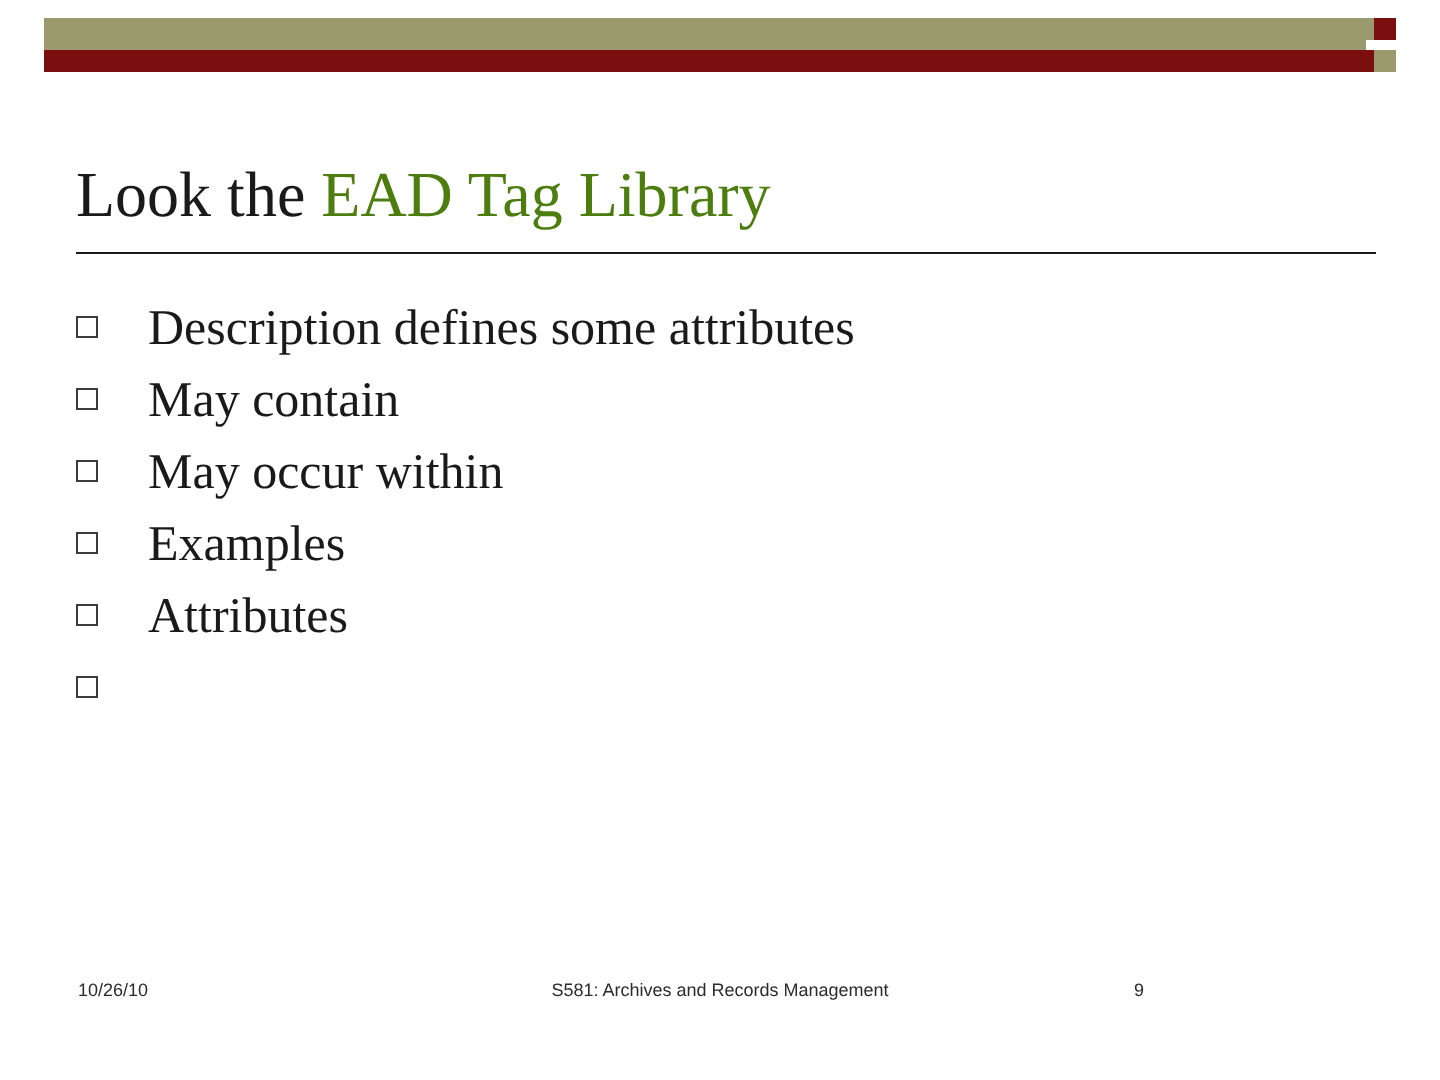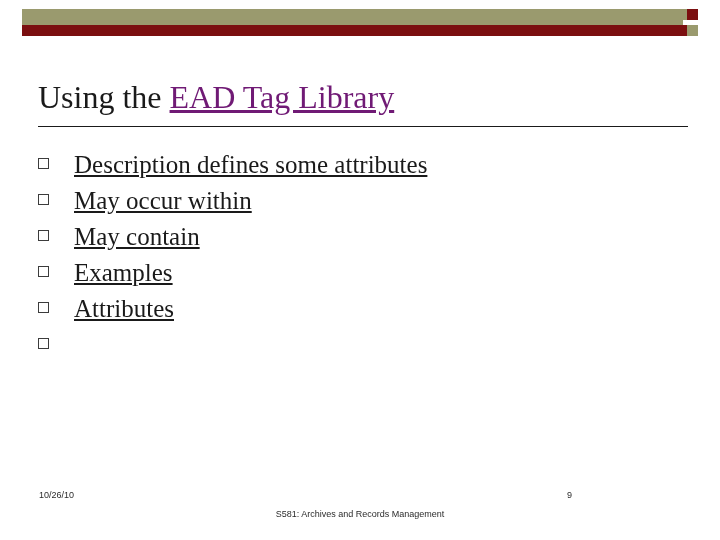--- a/index.html
+++ b/index.html
@@ -72,22 +72,21 @@
     width: 650px;
   }
   .slide-title {
     font-family: "Liberation Serif", serif;
     font-size: 32px;
     line-height: 38px;
     color: #1a1a1a;
     white-space: nowrap;
   }
   .slide-title .link {
-    color: #701a75;
-    text-decoration: underline;
+    color: #4d7c0f;
   }
   .title-rule {
     position: absolute;
     left: 38px;
     top: 126px;
     width: 650px;
     height: 1px;
     background: #1a1a1a;
   }
 
@@ -118,21 +117,20 @@
     border: 1px solid #3c3c3c;
     background: transparent;
   }
   .bullet-text {
     font-family: "Liberation Serif", serif;
     font-size: 25px;
     line-height: 31px;
     color: #1a1a1a;
     padding-top: 3px;
     max-width: 540px;
-    text-decoration: underline;
   }
 
   
   .footer {
     position: absolute;
     left: 0;
     top: 490px;
     width: 604px;
     height: 20px;
     font-family: "Liberation Sans", sans-serif;
@@ -143,62 +141,61 @@
     position: absolute;
     left: 39px;
     top: 0;
   }
   .footer-center {
     position: absolute;
     left: 0;
     top: 0;
     width: 720px;
     text-align: center;
-    margin-top: 19px;
   }
   .footer-page {
     position: absolute;
     right: 32px;
     top: 0;
   }
 </style>
 </head>
 <body>
 
 <div class="banner">
   <div class="banner-olive-bar"></div>
   <div class="banner-dark-bar"></div>
   <div class="banner-notch"></div>
   <div class="banner-sq-top"></div>
   <div class="banner-sq-bottom"></div>
 </div>
 
 <div class="title-area">
-  <div class="slide-title"><span>Using the </span><span class="link">EAD Tag Library</span></div>
+  <div class="slide-title"><span>Look the </span><span class="link">EAD Tag Library</span></div>
 </div>
 <div class="title-rule"></div>
 
 <div class="bullets">
   <div class="bullet-row">
     <span class="bullet-marker">
         <span class="bullet-square"></span>
       </span>
     <span class="bullet-text">Description defines some attributes</span>
   </div>
   <div class="bullet-row">
     <span class="bullet-marker">
         <span class="bullet-square"></span>
       </span>
+    <span class="bullet-text">May contain</span>
+  </div>
+  <div class="bullet-row">
+    <span class="bullet-marker">
+        <span class="bullet-square"></span>
+      </span>
     <span class="bullet-text">May occur within</span>
-  </div>
-  <div class="bullet-row">
-    <span class="bullet-marker">
-        <span class="bullet-square"></span>
-      </span>
-    <span class="bullet-text">May contain</span>
   </div>
   <div class="bullet-row">
     <span class="bullet-marker">
         <span class="bullet-square"></span>
       </span>
     <span class="bullet-text">Examples</span>
   </div>
   <div class="bullet-row">
     <span class="bullet-marker">
         <span class="bullet-square"></span>

